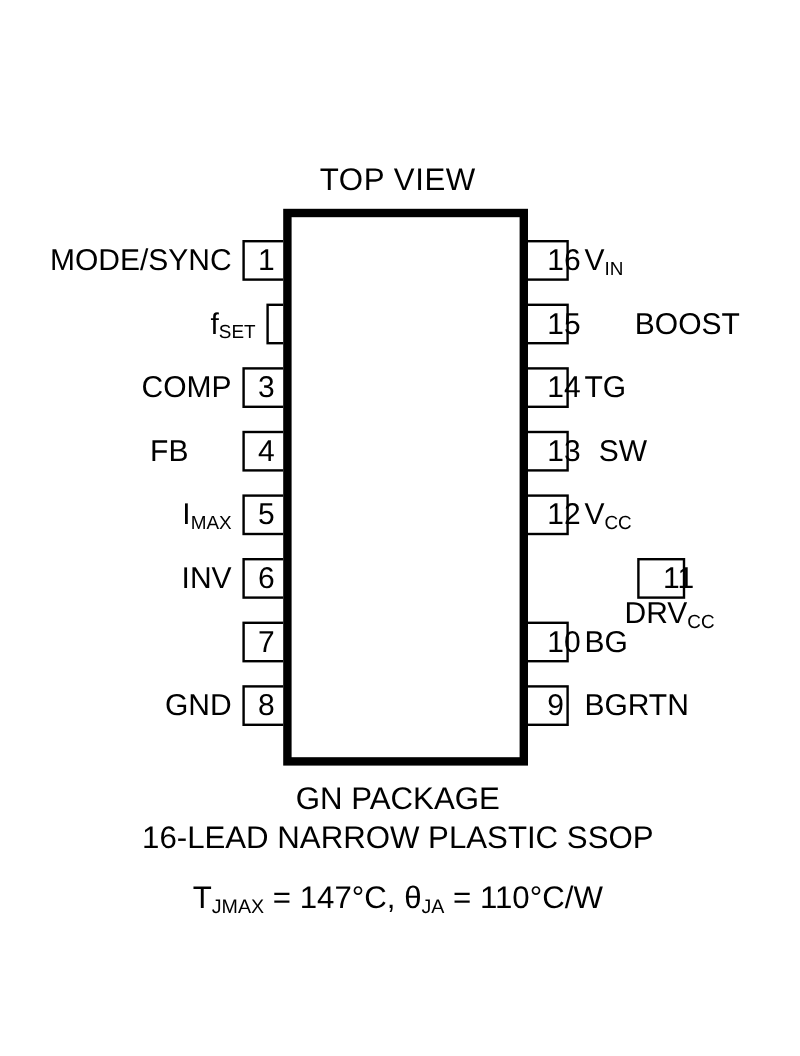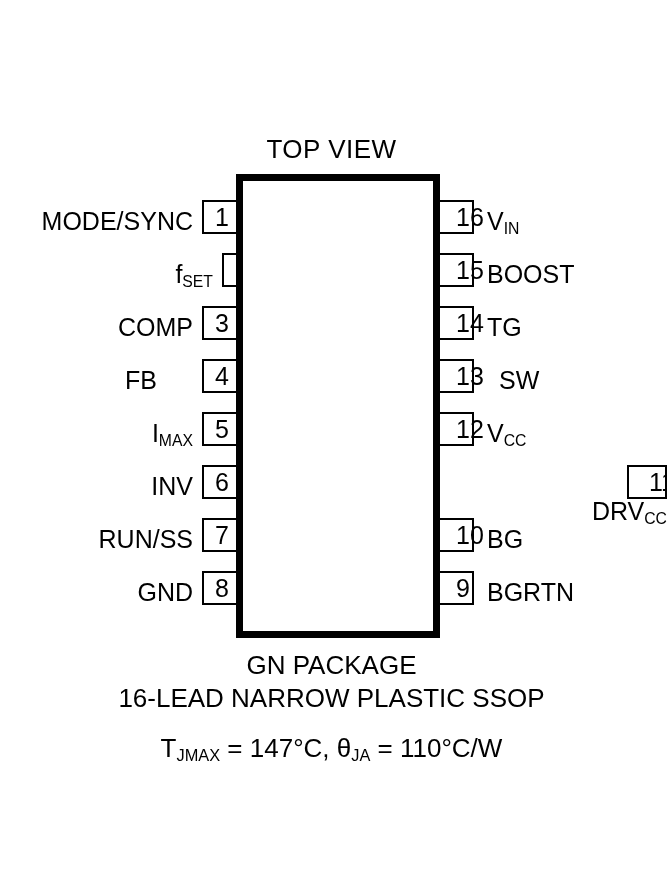--- a/index.html
+++ b/index.html
@@ -49,21 +49,21 @@
     border: 7px solid #000000;
     background: #ffffff;
     z-index: 3;
   }
 
   
   .pin-row {
     position: absolute;
     height: 34px;
     display: flex;
-    align-items: flex-end;
+    align-items: center;
   }
   .pin-row.left {
     left: 0px;
     width: 240px;
     justify-content: flex-end;
   }
   .pin-row.right {
     left: 436px;
     width: 231px;
     justify-content: flex-start;
@@ -155,34 +155,33 @@
       </div>
       <div class="pin-row left" style="top: 412px;">
         <div class="pin-label"><span>I</span><sub>MAX</sub></div>
         <div class="pin-box">5</div>
       </div>
       <div class="pin-row left" style="top: 465px;">
         <div class="pin-label"><span>INV</span></div>
         <div class="pin-box">6</div>
       </div>
       <div class="pin-row left" style="top: 518px;">
-        <div class="pin-label"><span>RUN/SS</span></div>
         <div class="pin-box">7</div>
       </div>
       <div class="pin-row left" style="top: 571px;">
         <div class="pin-label"><span>GND</span></div>
         <div class="pin-box">8</div>
       </div>
     </div>
   <div id="pins-right">
       <div class="pin-row right" style="top: 200px;">
         <div class="pin-box">16</div>
         <div class="pin-label"><span>V</span><sub>IN</sub></div>
       </div>
-      <div class="pin-row right" style="top: 253px;">
+      <div class="pin-row right" style="top: 253px; gap: 42px;">
         <div class="pin-box">15</div>
         <div class="pin-label"><span>BOOST</span></div>
       </div>
       <div class="pin-row right" style="top: 306px;">
         <div class="pin-box">14</div>
         <div class="pin-label"><span>TG</span></div>
       </div>
       <div class="pin-row right" style="top: 359px; gap: 12px;">
         <div class="pin-box">13</div>
         <div class="pin-label"><span>SW</span></div>

